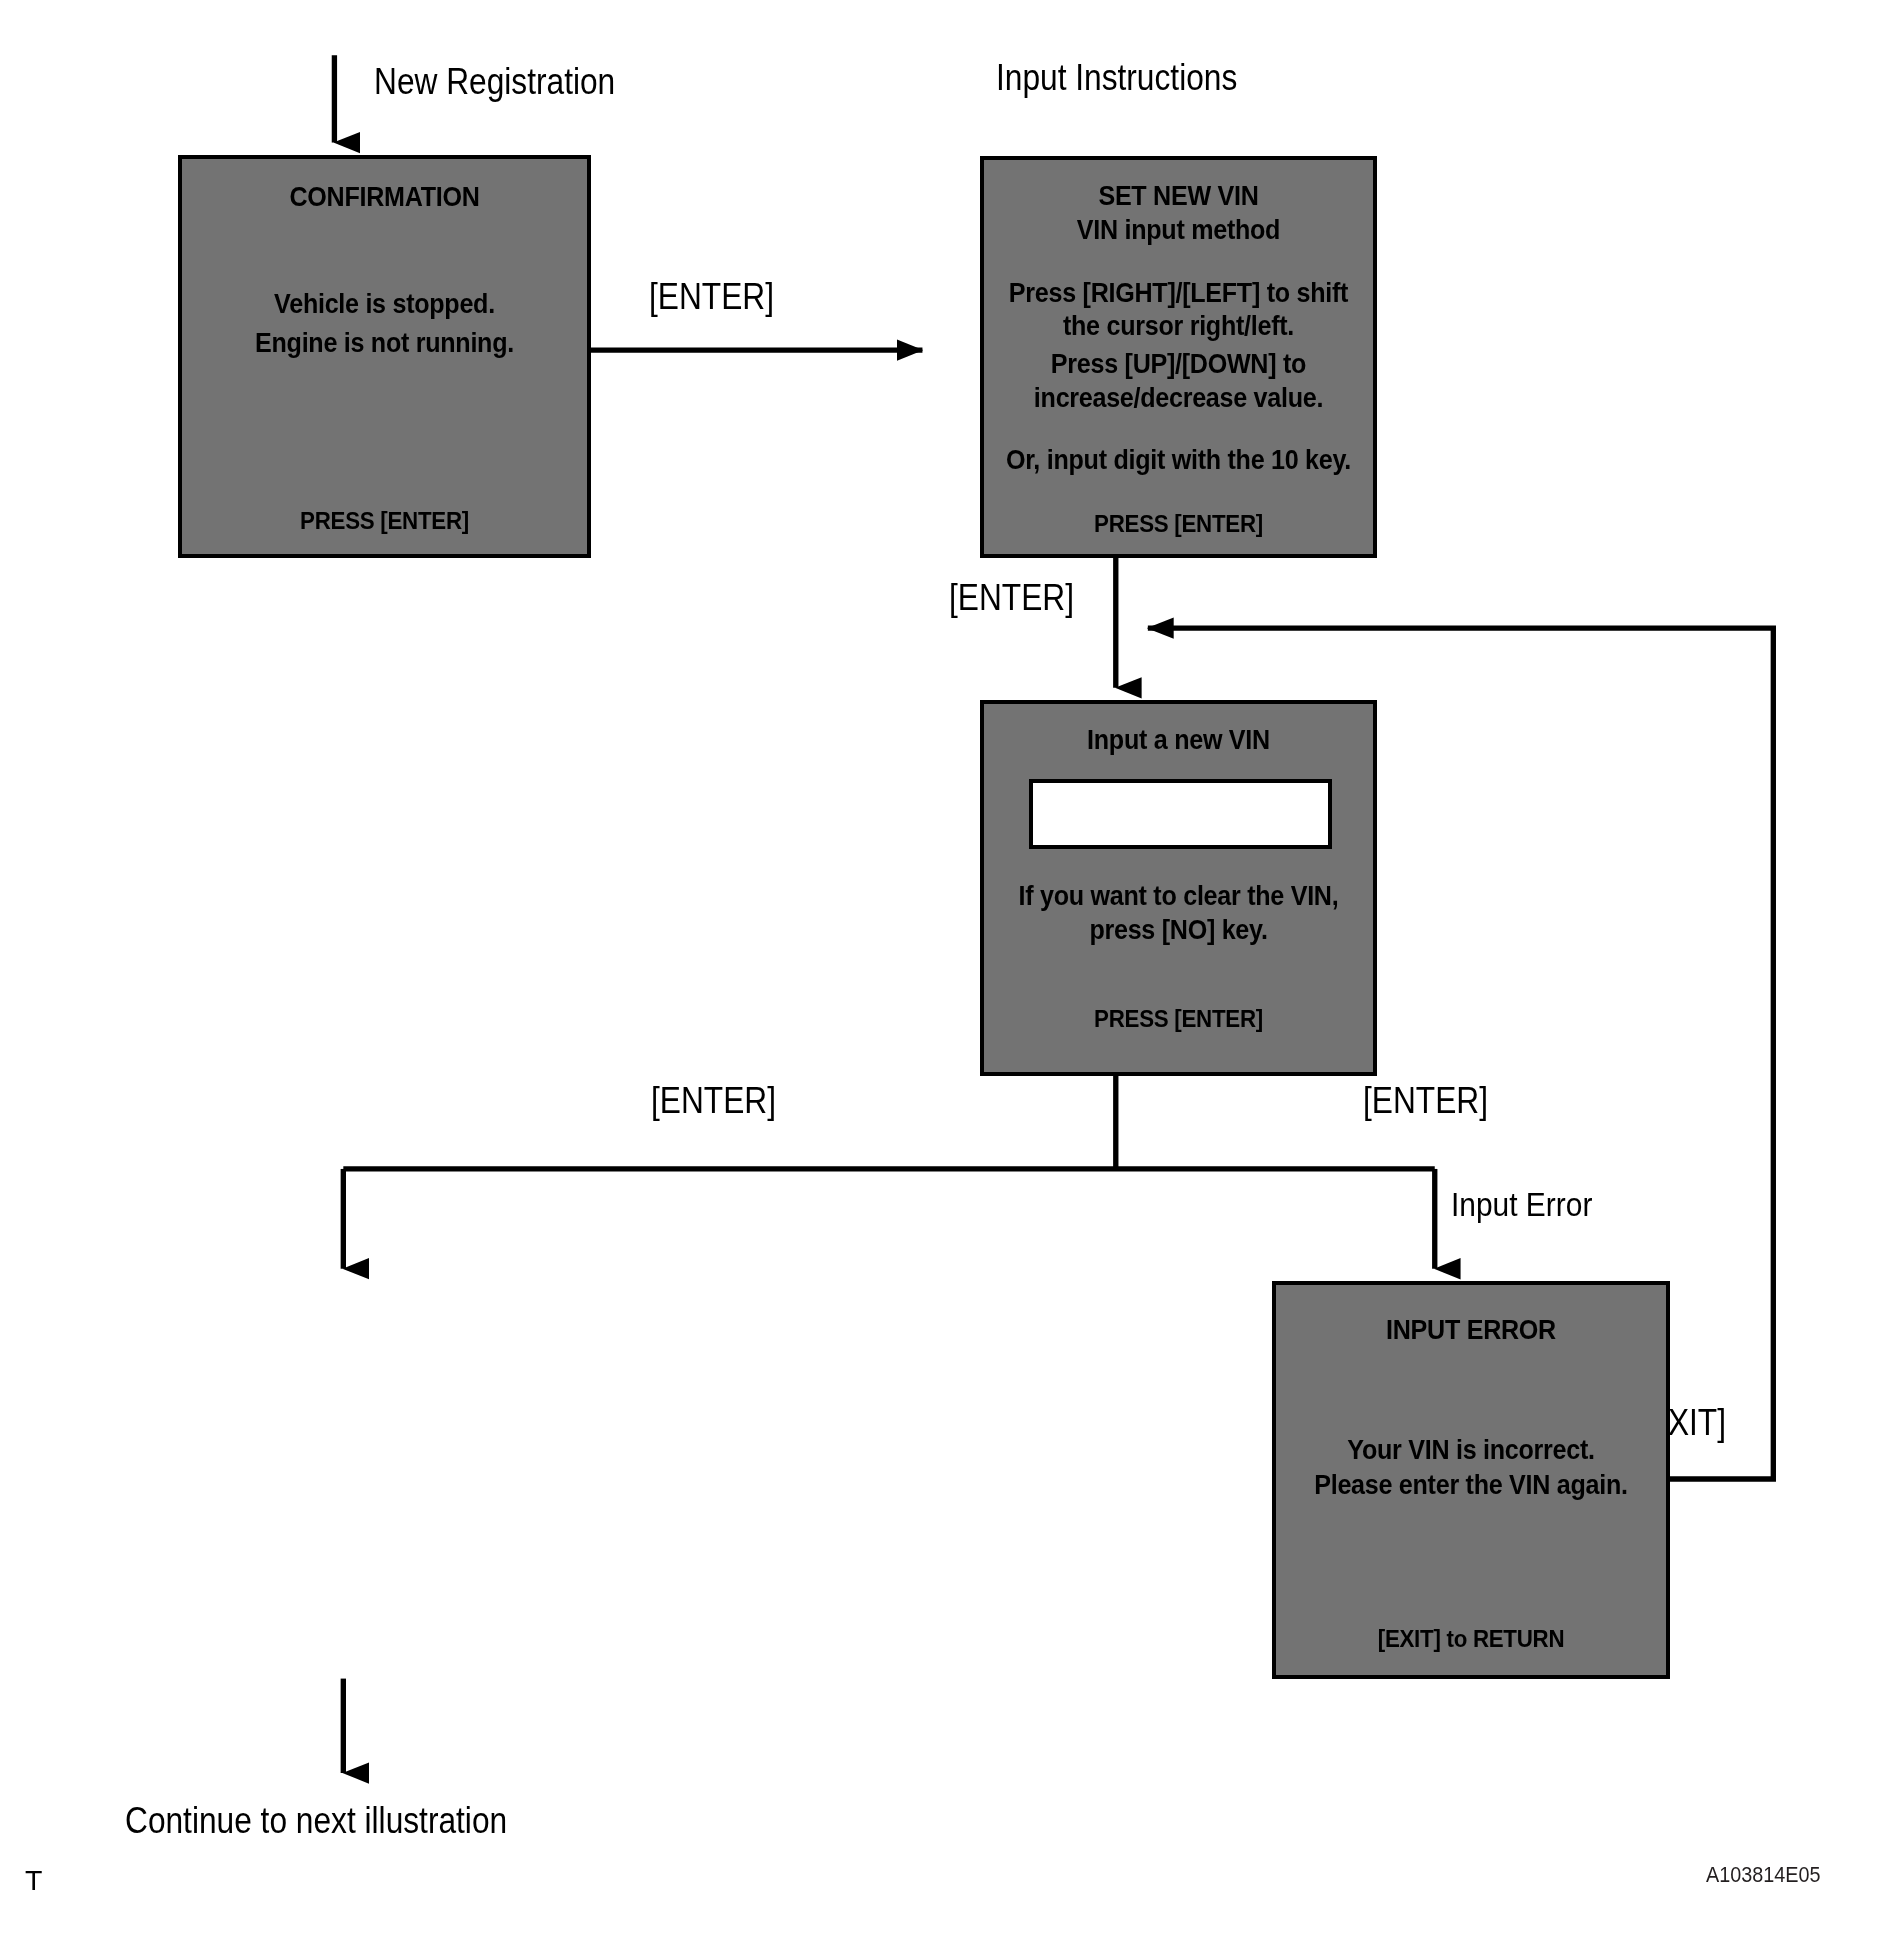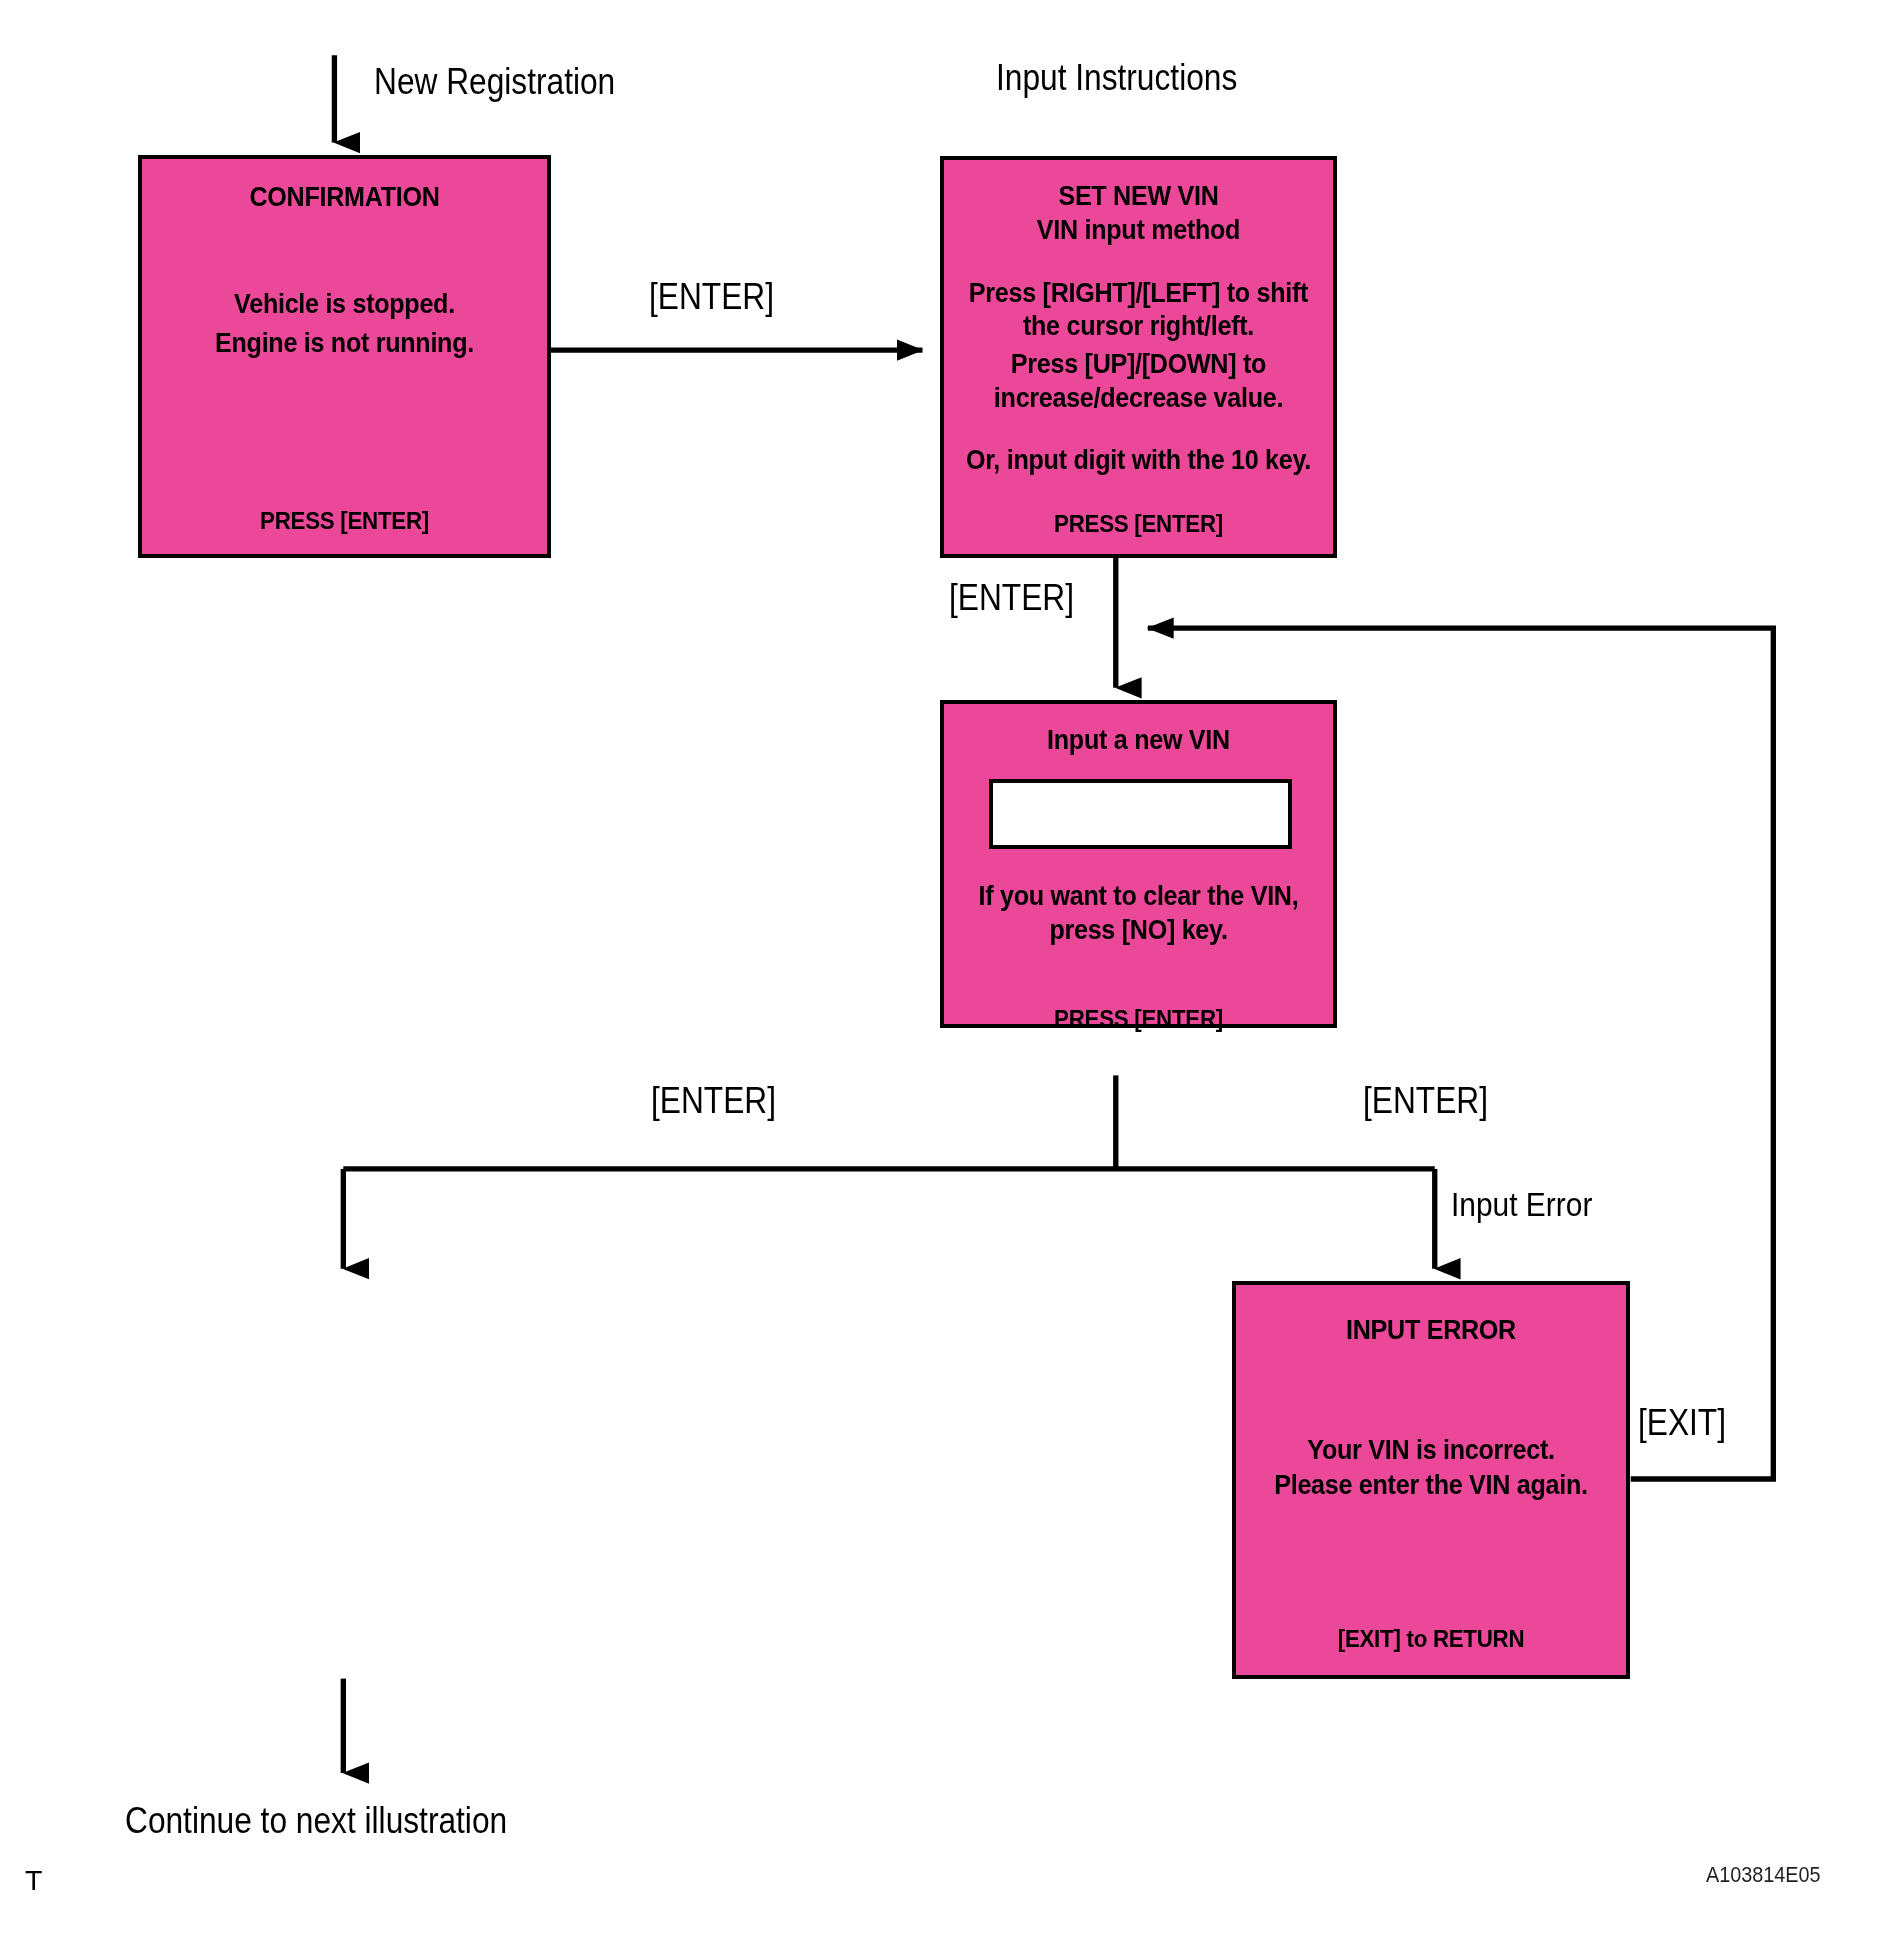--- a/index.html
+++ b/index.html
@@ -22,22 +22,23 @@
     left: 0;
     top: 0;
     width: 1893px;
     height: 1953px;
   }
   
   .screen-box {
     position: absolute;
     box-sizing: border-box;
     border: 4.5px solid #000;
-    background: #ec4899;
+    background: #737373;
     text-align: center;
+    margin-left: 40px;
   }
   .screen-text {
     position: absolute;
     left: 0;
     right: 0;
     text-align: center;
     font-family: "Liberation Sans", sans-serif;
     font-weight: bold;
     color: #000;
     letter-spacing: -0.3px;
@@ -146,21 +147,21 @@
     <div class="screen-text screen-body condensed" style="top:118px;">Press [RIGHT]/[LEFT] to shift</div>
     <div class="screen-text screen-body condensed" style="top:151px;">the cursor right/left.</div>
     <div class="screen-text screen-body condensed" style="top:189px;">Press [UP]/[DOWN]  to</div>
     <div class="screen-text screen-body condensed" style="top:223px;">increase/decrease value.</div>
     <div class="screen-text screen-body condensed" style="top:285px;">Or, input digit with the 10 key.</div>
     <div class="screen-text screen-footer condensed" style="top:350px;">PRESS [ENTER]</div>
   </div>
 
   <div class="label label-lg" style="left:949px; top:577px;">[ENTER]</div>
 
-  <div class="screen-box" style="left:940px; top:700px; width:397px; height:328px;text-decoration:underline;">
+  <div class="screen-box" style="left:940px; top:700px; width:397px; height:376px;text-decoration:underline;">
     <div class="screen-text screen-title condensed" style="top:21.4px;">Input a new VIN</div>
     <div class="vin-field" style="left:45px; top:75px; width:303px; height:70px;"></div>
     <div class="screen-text screen-body condensed" style="top:177px;">If you want to clear the VIN,</div>
     <div class="screen-text screen-body condensed" style="top:211px;">press [NO] key.</div>
     <div class="screen-text screen-footer condensed" style="top:301px;">PRESS [ENTER]</div>
   </div>
 
   <div class="label label-lg" style="left:651px; top:1080px;">[ENTER]</div>
 
   <div class="label label-lg" style="left:1363px; top:1080px;">[ENTER]</div>

